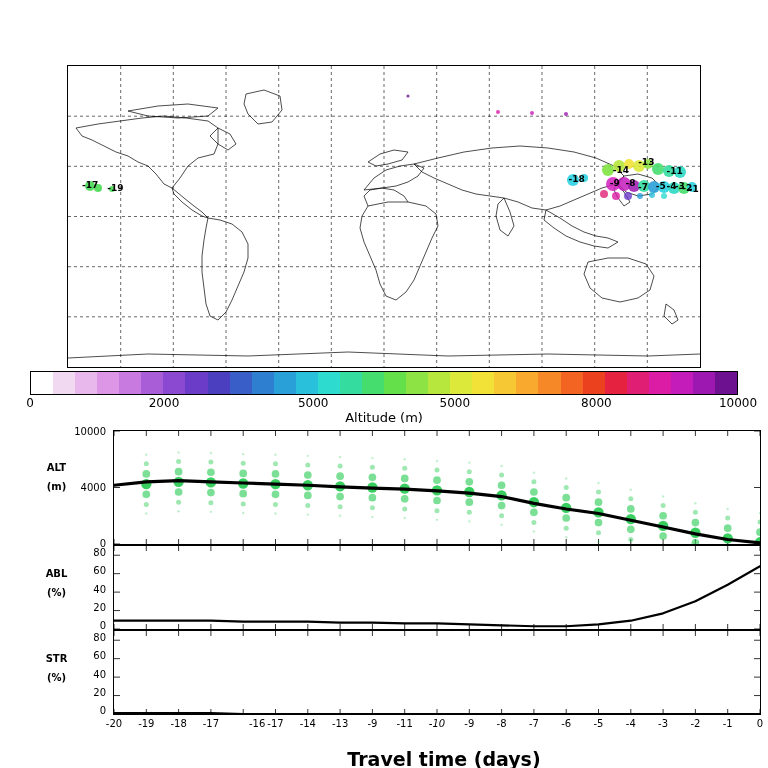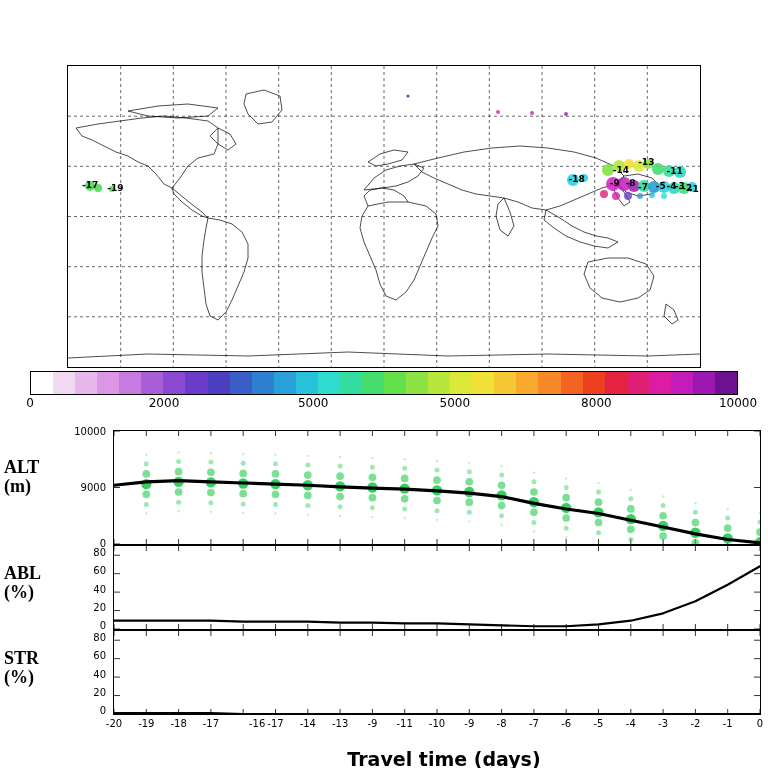--- a/index.html
+++ b/index.html
@@ -113,25 +113,24 @@
     background: #fff;
     overflow: hidden;
   }
   #panel-alt { top: 430px; height: 115px; }
   #panel-abl { top: 545px; height: 85px; }
   #panel-str { top: 630px; height: 85px; }
 
   .ylabel {
     position: absolute;
     width: 105px;
-    text-align: left;
-    font-size: 18px;
+    text-align: center;
+    font-size: 10px;
     font-weight: bold;
     line-height: 19px;
-    font-family: Liberation Serif, serif;
   }
   #ylabel-alt { left: 4px; top: 458px; }
   #ylabel-abl { left: 4px; top: 564px; }
   #ylabel-str { left: 4px; top: 649px; }
 
   .ytick {
     position: absolute;
     font-size: 10px;
     text-align: right;
     width: 46px;
@@ -301,27 +300,28 @@
       <div class="cbar-cell" style="background: rgb(109, 17, 144);"></div>
     </div>
   <div class="cbar-ticklabels" id="cbar-ticks">
       <span style="left: 30px;">0</span>
       <span style="left: 164px;">2000</span>
       <span style="left: 313.2px;">5000</span>
       <span style="left: 454.8px;">5000</span>
       <span style="left: 596.4px;">8000</span>
       <span style="left: 738px;">10000</span>
     </div>
+  <div class="cbar-axislabel">Altitude (m)</div>
 
   <div class="ylabel" id="ylabel-alt">
     <div>ALT</div>
     <div>(m)</div>
   </div>
   <div class="ytick" style="left:60px; top:431px;">10000</div>
-  <div class="ytick" style="left:60px; top:487px;">9000</div>
+  <div class="ytick" style="left:60px; top:487px;">4000</div>
   <div class="ytick" style="left:60px; top:543px;">0</div>
   <div class="ts-panel" id="panel-alt">
     <svg id="svg-alt" width="646" height="113" viewBox="0 0 646 113">
         <line x1="0" y1="113" x2="6" y2="113" stroke="#000" stroke-width="0.8"></line>
         <line x1="646" y1="113" x2="640" y2="113" stroke="#000" stroke-width="0.8"></line>
         <line x1="0" y1="56.5" x2="6" y2="56.5" stroke="#000" stroke-width="0.8"></line>
         <line x1="646" y1="56.5" x2="640" y2="56.5" stroke="#000" stroke-width="0.8"></line>
         <line x1="0" y1="0" x2="6" y2="0" stroke="#000" stroke-width="0.8"></line>
         <line x1="646" y1="0" x2="640" y2="0" stroke="#000" stroke-width="0.8"></line>
         <line x1="0" y1="113" x2="0" y2="108" stroke="#000" stroke-width="0.8"></line>
@@ -637,21 +637,21 @@
       <span class="xtick" style="left: 114px; top: 718px; text-align: right;">-20</span>
       <span class="xtick" style="left: 146.3px; top: 718px;">-19</span>
       <span class="xtick" style="left: 178.6px; top: 718px;">-18</span>
       <span class="xtick" style="left: 210.9px; top: 718px;">-17</span>
       <span class="xtick" style="left: 243.2px; top: 718px; margin-left: 14px;">-16</span>
       <span class="xtick" style="left: 275.5px; top: 718px;">-17</span>
       <span class="xtick" style="left: 307.8px; top: 718px;">-14</span>
       <span class="xtick" style="left: 340.1px; top: 718px;">-13</span>
       <span class="xtick" style="left: 372.4px; top: 718px;">-9</span>
       <span class="xtick" style="left: 404.7px; top: 718px;">-11</span>
-      <span class="xtick" style="left: 437px; top: 718px;">-10</span>
+      <span class="xtick" style="left: 437px; top: 718px; font-style: italic;">-10</span>
       <span class="xtick" style="left: 469.3px; top: 718px;">-9</span>
       <span class="xtick" style="left: 501.6px; top: 718px;">-8</span>
       <span class="xtick" style="left: 533.9px; top: 718px;">-7</span>
       <span class="xtick" style="left: 566.2px; top: 718px;">-6</span>
       <span class="xtick" style="left: 598.5px; top: 718px;">-5</span>
       <span class="xtick" style="left: 630.8px; top: 718px;">-4</span>
       <span class="xtick" style="left: 663.1px; top: 718px;">-3</span>
       <span class="xtick" style="left: 695.4px; top: 718px;">-2</span>
       <span class="xtick" style="left: 727.7px; top: 718px;">-1</span>
       <span class="xtick" style="left: 760px; top: 718px;">0</span>

